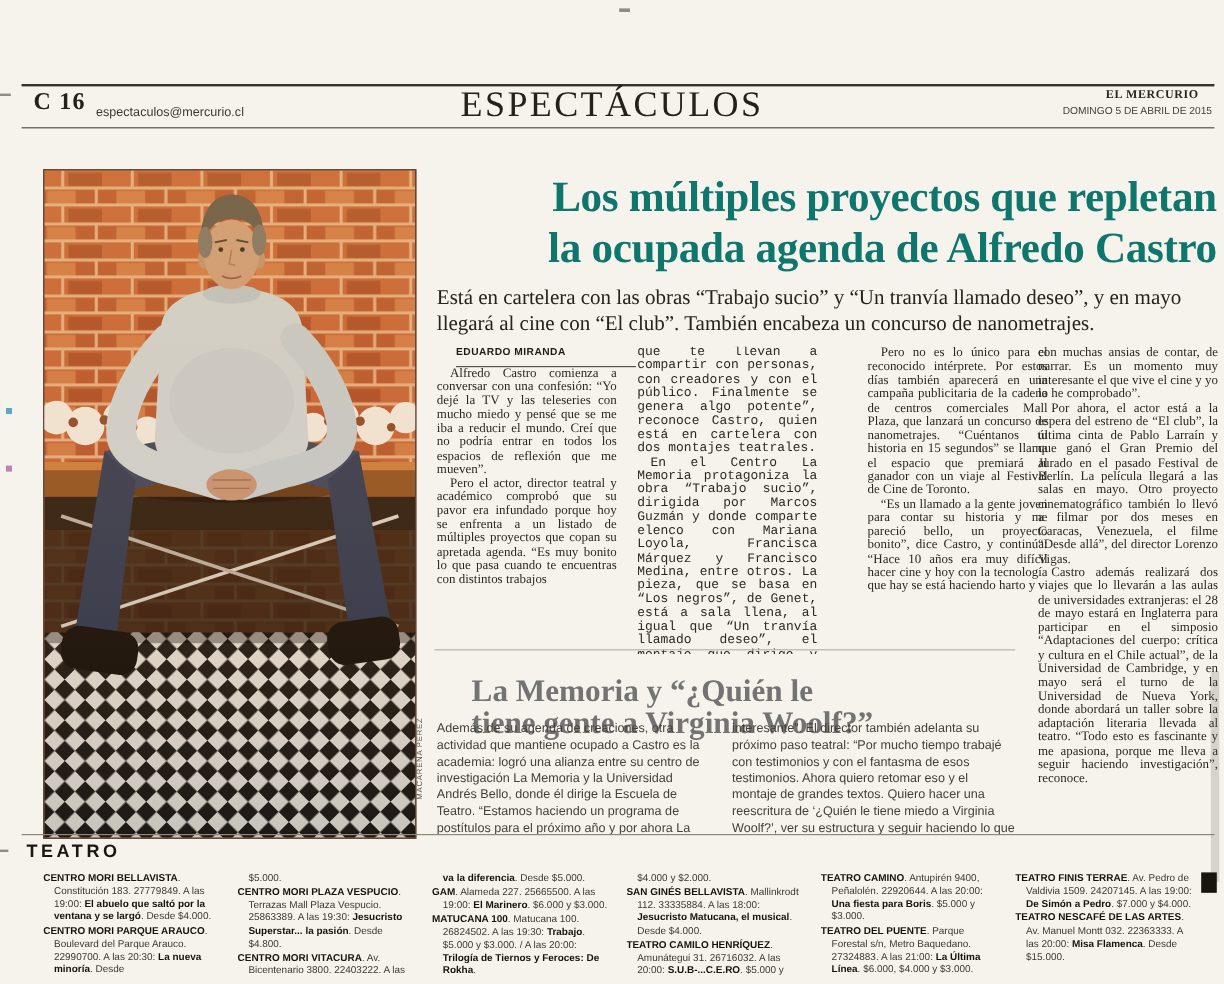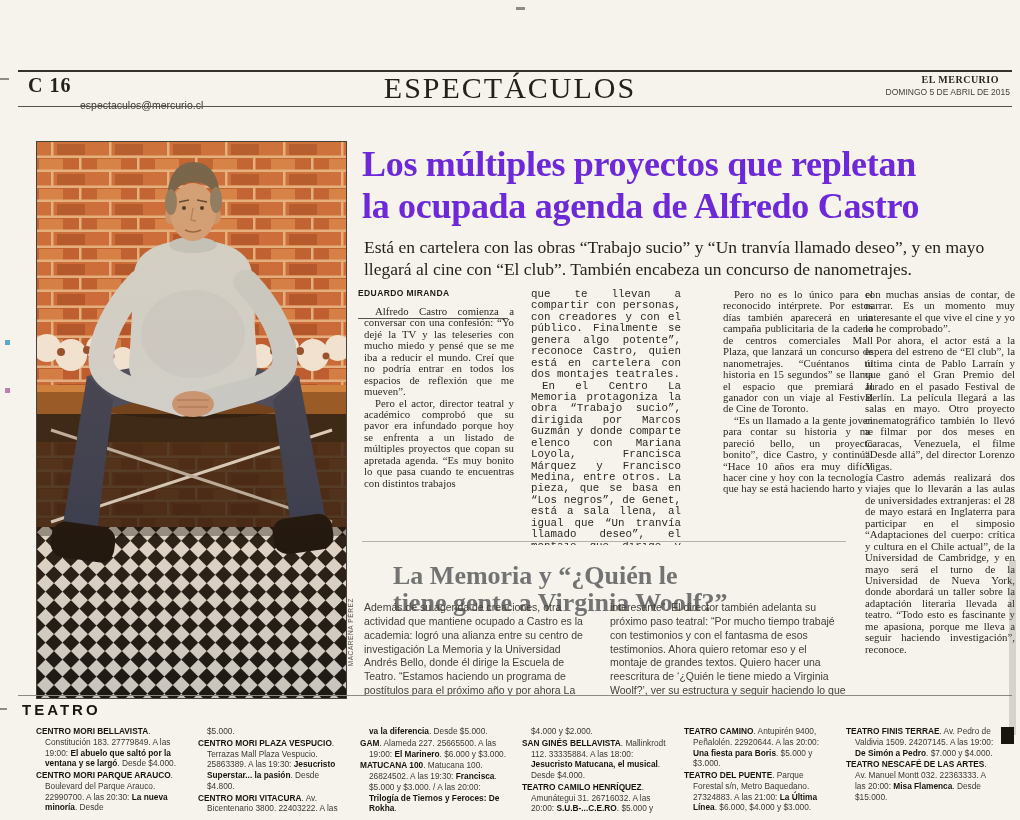--- a/index.html
+++ b/index.html
@@ -4,36 +4,36 @@
 <style>
   html,body{margin:0;padding:0;}
   body{background:#d8d5cd;font-family:"Liberation Serif",serif;}
   #page{position:relative;width:1020px;height:820px;background:#f5f3ec;overflow:hidden;
         box-shadow:0 0 6px rgba(0,0,0,.4);}
   .abs{position:absolute;}
   
   #rule-top{left:18px;top:70px;width:994px;height:2px;background:#35322c;}
   #rule-bot{left:18px;top:106px;width:994px;height:1px;background:#55524b;}
   #page-code{left:28px;top:74px;font:bold 20px "Liberation Serif",serif;color:#23211c;letter-spacing:1px;}
-  #section-email{left:80px;top:99px;font:10.5px "Liberation Sans",sans-serif;color:#3c3933;}
+  #section-email{left:80px;top:88px;font:10.5px "Liberation Sans",sans-serif;color:#3c3933;}
   #section-title{left:0;top:71px;width:1020px;text-align:center;
         font:30px "Liberation Serif",serif;color:#23211c;letter-spacing:2px;}
   #paper-name{right:21px;top:74px;text-align:right;font:bold 10px "Liberation Serif",serif;color:#2a2722;letter-spacing:.5px;}
   #paper-date{right:10px;top:87px;text-align:right;font:8.5px "Liberation Sans",sans-serif;color:#44413a;}
   
   #photo{left:36px;top:141px;width:309px;height:556px;border:1px solid #46423a;background:#b65630;}
   #photo-credit{left:347px;top:598px;width:12px;font:6.5px "Liberation Sans",sans-serif;color:#5a564e;
         writing-mode:vertical-rl;transform:rotate(180deg);letter-spacing:.6px;white-space:nowrap;}
   
   #headline{left:362px;top:144px;width:652px;font:bold 36px "Liberation Serif",serif;
-        color:#6d28d9;line-height:1.16;letter-spacing:-.3px;}
+        color:#0f766e;line-height:1.16;letter-spacing:-.3px;text-align:right;}
   #headline span{display:block;}
   #deck{left:364px;top:236px;width:644px;font:17.5px "Liberation Serif",serif;color:#26231d;line-height:1.28;}
-  #byline{left:358px;top:288px;width:150px;font:bold 8.5px "Liberation Sans",sans-serif;color:#1d1b16;
-        letter-spacing:.4px;border-bottom:1px solid #55524b;padding-bottom:20px;}
+  #byline{left:380px;top:288px;width:150px;font:bold 8.5px "Liberation Sans",sans-serif;color:#1d1b16;
+        letter-spacing:.4px;border-bottom:1px solid #55524b;padding-bottom:7px;}
   .bodycol{width:150px;font:10.8px "Liberation Serif",serif;color:#2b2822;line-height:1.06;
         text-align:justify;overflow:hidden;}
   #col1{left:364px;top:306px;height:238px;}
   #col2{left:531px;top:289px;height:256px;font-family:Liberation Mono, monospace;}
   #col3{left:691px;top:289px;height:256px;margin-left:32px;}
   #col4{left:865px;top:289px;height:410px;}
   .bodycol p{margin:0;}
   .bodycol p.ind{text-indent:11px;}
   
   #sub-rule{left:362px;top:541px;width:484px;height:1px;background:#b6b2a8;}
@@ -193,21 +193,21 @@
       <p class="entry"><b>CENTRO MORI PARQUE ARAUCO</b><span>. Boulevard del Parque Arauco. 22990700. A las 20:30: </span><b>La nueva minoría</b><span>. Desde</span></p>
     </div>
   <div class="abs listcol" style="left:198px">
       <p class="entry cont"><span>$5.000.</span></p>
       <p class="entry"><b>CENTRO MORI PLAZA VESPUCIO</b><span>. Terrazas Mall Plaza Vespucio. 25863389. A las 19:30: </span><b>Jesucristo Superstar... la pasión</b><span>. Desde $4.800.</span></p>
       <p class="entry"><b>CENTRO MORI VITACURA</b><span>. Av. Bicentenario 3800. 22403222. A las 19:30: </span></p>
     </div>
   <div class="abs listcol" style="left:360px">
       <p class="entry cont"><b>va la diferencia</b><span>. Desde $5.000.</span></p>
       <p class="entry"><b>GAM</b><span>. Alameda 227. 25665500. A las 19:00: </span><b>El Marinero</b><span>. $6.000 y $3.000.</span></p>
-      <p class="entry"><b>MATUCANA 100</b><span>. Matucana 100. 26824502. A las 19:30: </span><b>Francisca</b><span>. $5.000 y $3.000. / A las 20:00: </span><b>Trilogía de Tiernos y Feroces: De Rokha</b><span>.</span></p>
+      <p class="entry"><b>MATUCANA 100</b><span>. Matucana 100. 26824502. A las 19:30: </span><b>Trabajo</b><span>. $5.000 y $3.000. / A las 20:00: </span><b>Trilogía de Tiernos y Feroces: De Rokha</b><span>.</span></p>
     </div>
   <div class="abs listcol" style="left:522px">
       <p class="entry cont"><span>$4.000 y $2.000.</span></p>
       <p class="entry"><b>SAN GINÉS BELLAVISTA</b><span>. Mallinkrodt 112. 33335884. A las 18:00: </span><b>Jesucristo Matucana, el musical</b><span>. Desde $4.000.</span></p>
       <p class="entry"><b>TEATRO CAMILO HENRÍQUEZ</b><span>. Amunátegui 31. 26716032. A las 20:00: </span><b>S.U.B-...C.E.RO</b><span>. $5.000 y $2.500.</span></p>
     </div>
   <div class="abs listcol" style="left:684px">
       <p class="entry"><b>TEATRO CAMINO</b><span>. Antupirén 9400, Peñalolén. 22920644. A las 20:00: </span><b>Una fiesta para Boris</b><span>. $5.000 y $3.000.</span></p>
       <p class="entry"><b>TEATRO DEL PUENTE</b><span>. Parque Forestal s/n, Metro Baquedano. 27324883. A las 21:00: </span><b>La Última Línea</b><span>. $6.000, $4.000 y $3.000.</span></p>
     </div>

